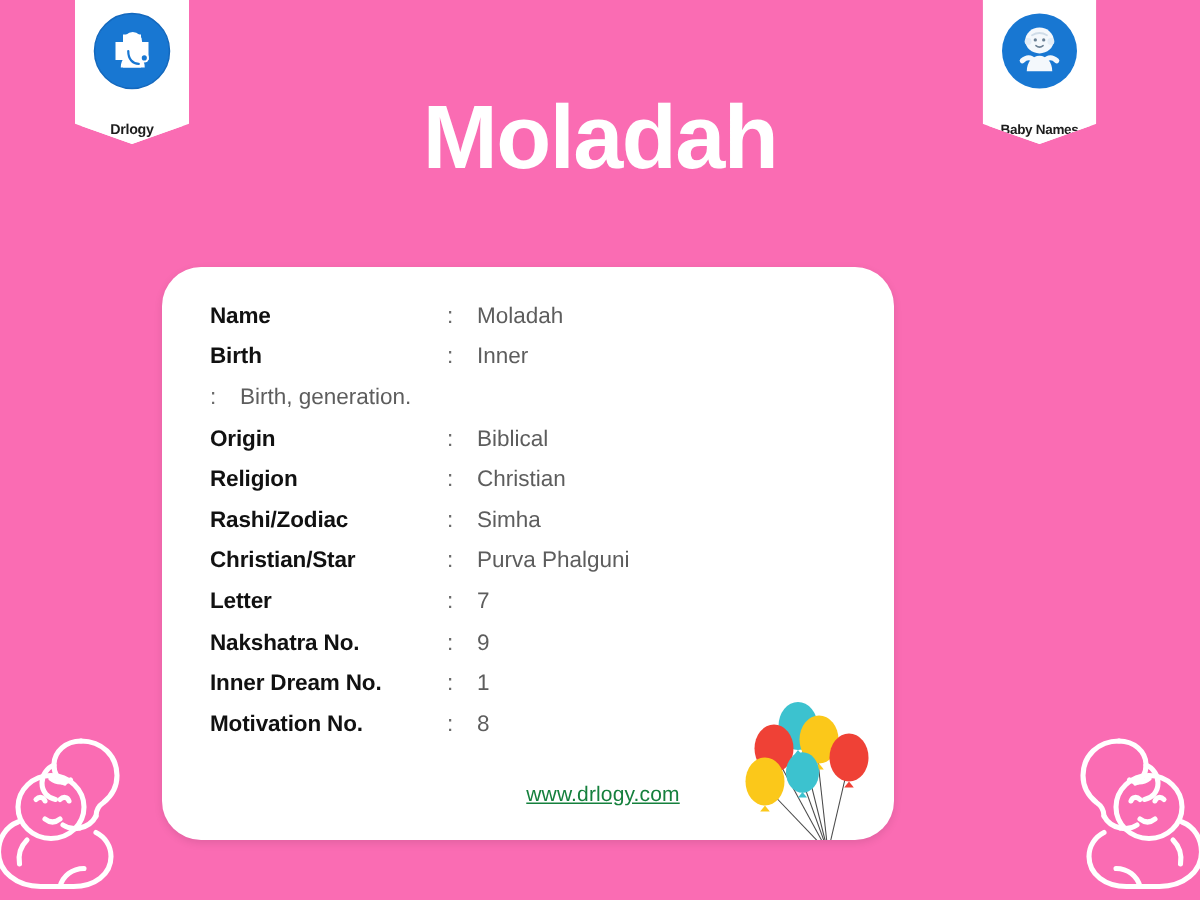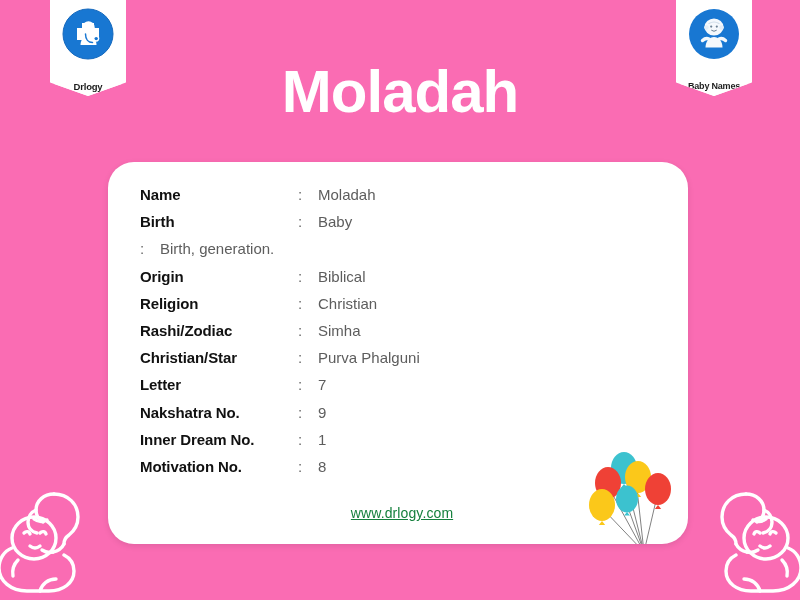--- a/index.html
+++ b/index.html
@@ -35,40 +35,40 @@
   .badge-label {
     display: block;
     font-size: 9.5px;
     font-weight: bold;
     color: #1c1c1c;
     margin-top: 20px;
     letter-spacing: -0.2px;
     white-space: nowrap;
   }
   #badge-left  { left: 50px;  height: 96px; }
-  #badge-right { left: 676px; height: 96px; }
+  #badge-right { left: 655px; height: 96px; }
   #badge-right .badge-label { font-size: 9px; }
 
   
   #page-title {
     position: absolute;
     top: 62px; left: 0; width: 800px;
     text-align: center;
     font-size: 60px;
     font-weight: bold;
     color: #ffffff;
     letter-spacing: -1px;
     line-height: 1;
   }
 
   
   #info-card {
     position: absolute;
-    left: 108px; top: 162px;
-    width: 580px; height: 382px;
+    left: 108px; top: 178px;
+    width: 488px; height: 382px;
     background: #ffffff;
     border-radius: 26px;
     box-shadow: 0 2px 6px rgba(0,0,0,0.10);
     overflow: hidden;
   }
 
   #detail-table {
     position: absolute;
     left: 32px; top: 24px;
     width: 520px;
@@ -172,21 +172,21 @@
 
     <div id="detail-table">
       <div class="detail-row">
         <span class="detail-label">Name</span>
         <span class="detail-colon">:</span>
         <span class="detail-value">Moladah</span>
       </div>
       <div class="detail-row">
         <span class="detail-label">Birth</span>
         <span class="detail-colon">:</span>
-        <span class="detail-value">Baby</span>
+        <span class="detail-value">Inner</span>
       </div>
       <div class="detail-row">
         <span class="detail-colon">:</span>
         <span class="detail-value">Birth, generation.</span>
       </div>
       <div class="detail-row">
         <span class="detail-label">Origin</span>
         <span class="detail-colon">:</span>
         <span class="detail-value">Biblical</span>
       </div>

